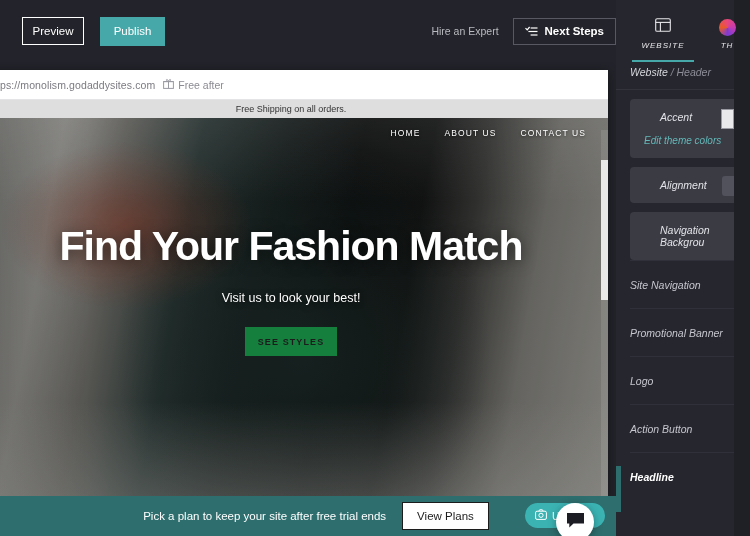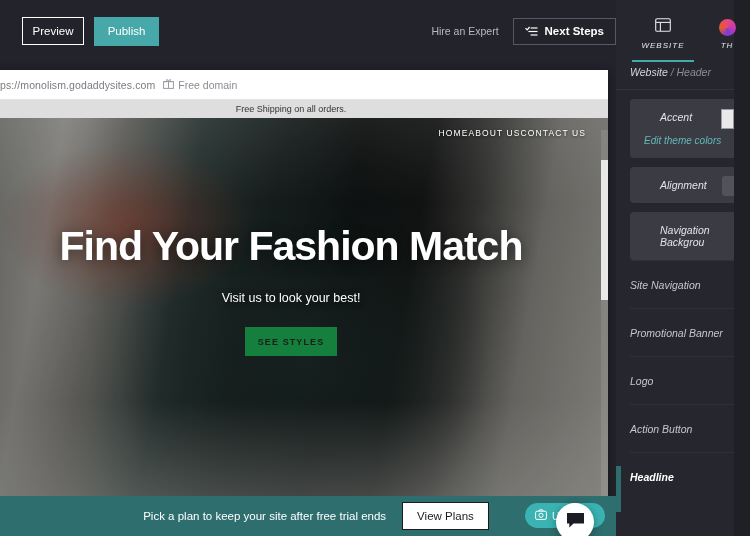--- a/index.html
+++ b/index.html
@@ -20,21 +20,21 @@
   .btn-preview {
     margin-left: 22px;
     width: 62px; height: 28px;
     border: 1.5px solid #ffffff;
     color: #ffffff; background: transparent;
     font-size: 11.5px; font-family: "Liberation Sans", sans-serif;
     display: flex; align-items: center; justify-content: center;
     cursor: pointer;
   }
   .btn-publish {
-    margin-left: 10px;
+    margin-left: 16px;
     width: 65px; height: 29px;
     background: #46a8a8; color: #ffffff; border: none;
     font-size: 11.5px; font-family: "Liberation Sans", sans-serif;
     display: flex; align-items: center; justify-content: center;
     cursor: pointer;
   }
   .topbar-right {
     margin-left: auto; margin-right: 16px;
     display: flex; align-items: center; gap: 14px;
   }
@@ -99,21 +99,21 @@
     content:""; position:absolute; inset:0;
     background:
       linear-gradient(180deg, rgba(255,255,255,.10) 0%, rgba(0,0,0,0) 22%),
       linear-gradient(0deg, rgba(170,170,165,.45) 0%, rgba(0,0,0,0) 26%),
       linear-gradient(90deg, rgba(0,0,0,.25) 0%, rgba(0,0,0,0) 18%);
   }
   .hero-shade { position:absolute; inset:0; background: rgba(0,0,0,.18); }
 
   .site-nav {
     position: absolute; right: 22px; top: 10px;
-    display: flex; z-index: 5;
+    display: flex; gap: 24px; z-index: 5;
   }
   .site-nav span {
     color: #ffffff; font-size: 8.5px; letter-spacing: 1.1px;
     text-shadow: 0 1px 3px rgba(0,0,0,.6); cursor: pointer;
   }
   .hero-content {
     position: absolute; left: 0; right: 0; top: 108px; z-index: 5;
     text-align: center;
   }
   .headline {
@@ -262,21 +262,21 @@
         <span class="free-domain">
           <span>
             <svg width="11" height="11" viewBox="0 0 11 11" fill="none">
               <rect x="0.6" y="3.6" width="9.8" height="6.8" stroke="#9a9aa2" stroke-width="1"></rect>
               <line x1="0.6" y1="3.6" x2="10.4" y2="3.6" stroke="#9a9aa2" stroke-width="1"></line>
               <line x1="5.5" y1="3.6" x2="5.5" y2="10.4" stroke="#9a9aa2" stroke-width="1"></line>
               <path d="M5.5 3.4 C4.2 3.4 3.2 2.7 3.4 1.8 C3.6 1.0 4.7 1.1 5.5 3.4 Z" stroke="#9a9aa2" stroke-width="0.9" fill="none"></path>
               <path d="M5.5 3.4 C6.8 3.4 7.8 2.7 7.6 1.8 C7.4 1.0 6.3 1.1 5.5 3.4 Z" stroke="#9a9aa2" stroke-width="0.9" fill="none"></path>
             </svg>
           </span>
-          <span>Free domain</span>
+          <span>Free after</span>
         </span>
       </div>
 
       <div class="site">
         <div class="promo-banner">Free Shipping on all orders.</div>
 
         <div class="hero">
           <div class="hero-photo"></div>
           <div class="hero-shade"></div>
 

